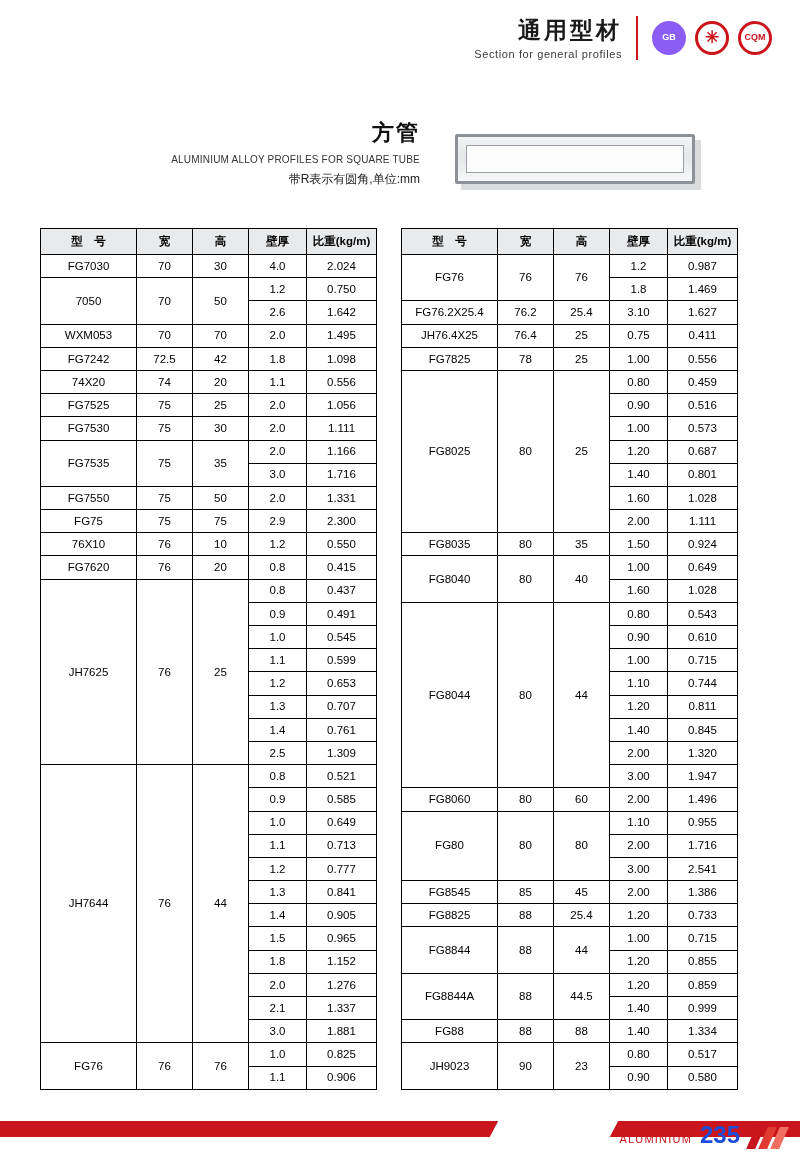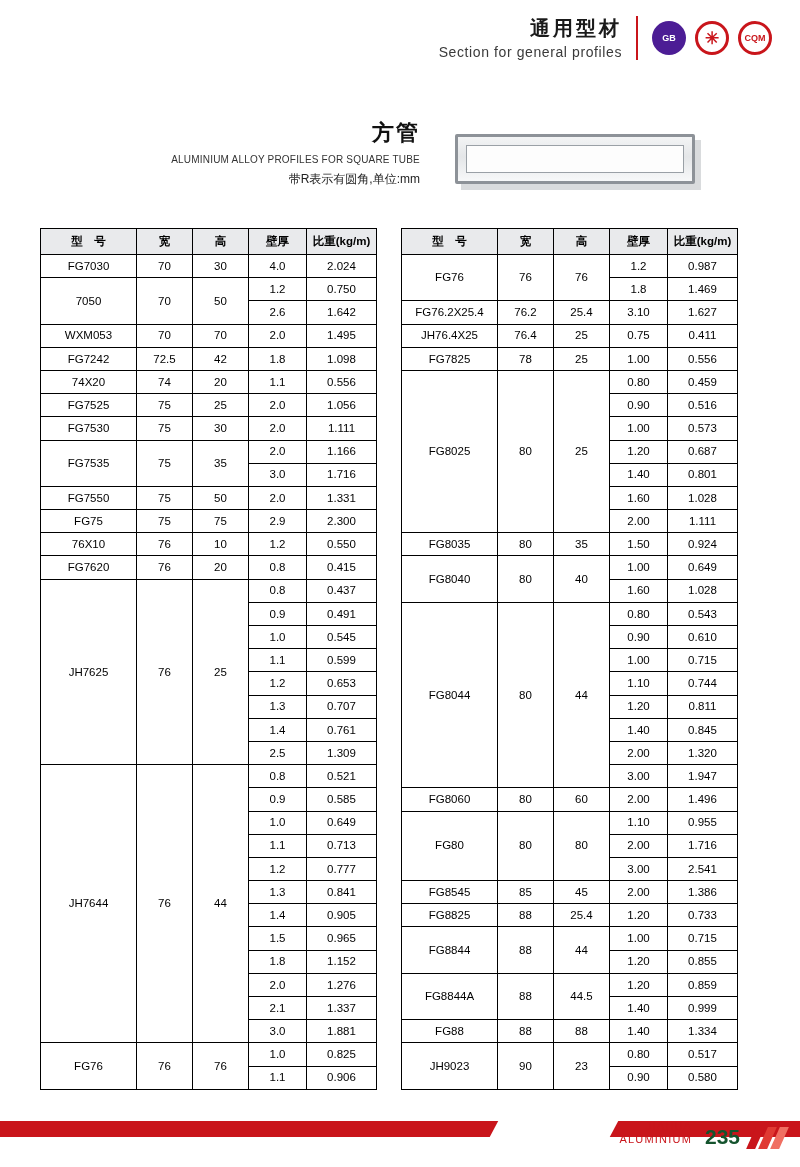--- a/index.html
+++ b/index.html
@@ -26,41 +26,41 @@
     display: flex;
     align-items: center;
     gap: 14px;
   }
   .header-titles {
     text-align: right;
     padding-right: 14px;
     border-right: 2px solid #c9151b;
   }
   .header-cn {
-    font-size: 20px;
+    font-size: 23px;
     font-weight: bold;
     letter-spacing: 3px;
     color: #1a1a1a;
     line-height: 1.25;
   }
   .header-en {
-    font-size: 14px;
+    font-size: 11px;
     color: #3a3a3a;
     letter-spacing: 0.6px;
     margin-top: 3px;
   }
   .logo-row { display: flex; align-items: center; gap: 9px; }
   .logo-badge {
     width: 34px; height: 34px;
     border-radius: 50%;
     display: flex; align-items: center; justify-content: center;
     font-size: 9px; font-weight: bold; color: #ffffff;
     position: relative;
   }
-  .logo-badge.red { background: #4c1d95; }
+  .logo-badge.red { background: #8b5cf6; }
   .logo-badge.ring {
     background: #ffffff;
     border: 3px solid #c9151b;
     color: #c9151b;
   }
   .logo-badge span { line-height: 1; }
   .logo-star {
     position: absolute;
     font-size: 17px;
     color: #c9151b;
@@ -185,23 +185,23 @@
     text-align: right;
     font-size: 11px;
     color: #c9151b;
     letter-spacing: 1.2px;
     line-height: 1.25;
   }
   .footer-page {
     position: absolute;
     right: 60px;
     bottom: 18px;
-    font-size: 21px;
+    font-size: 24px;
     font-weight: bold;
-    color: #14532d;
+    color: #1d4ed8;
   }
   .footer-marks {
     position: absolute;
     right: 14px;
     bottom: 18px;
     width: 40px;
     height: 24px;
   }
   .footer-marks i {
     position: absolute;

